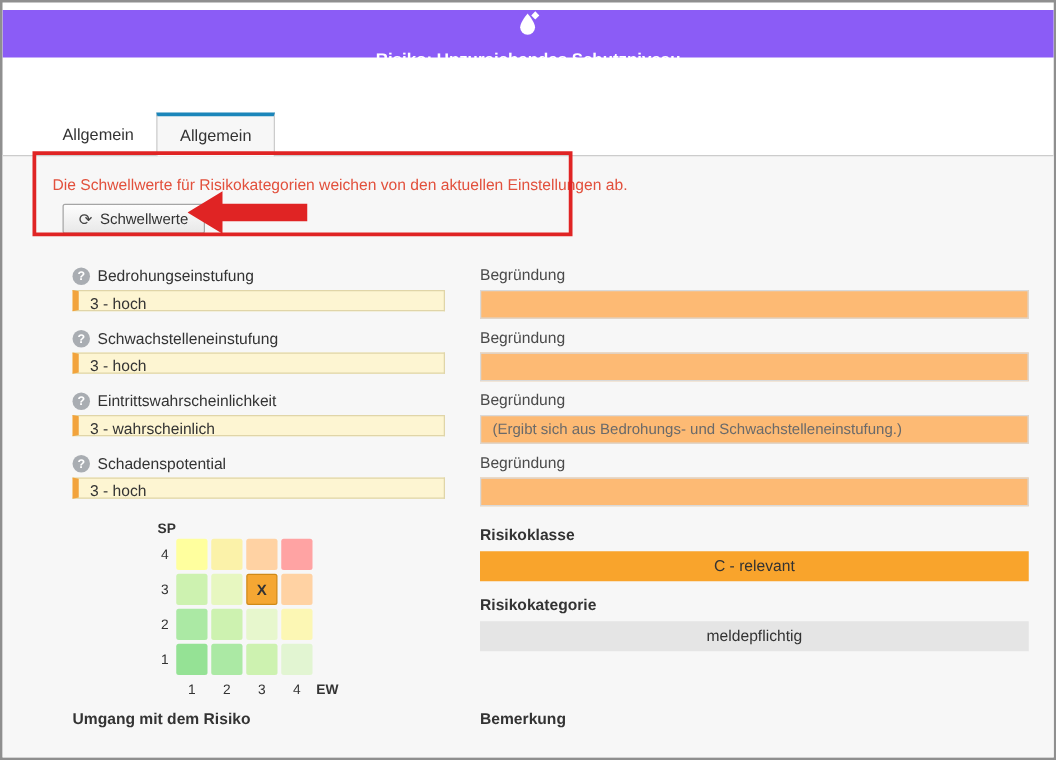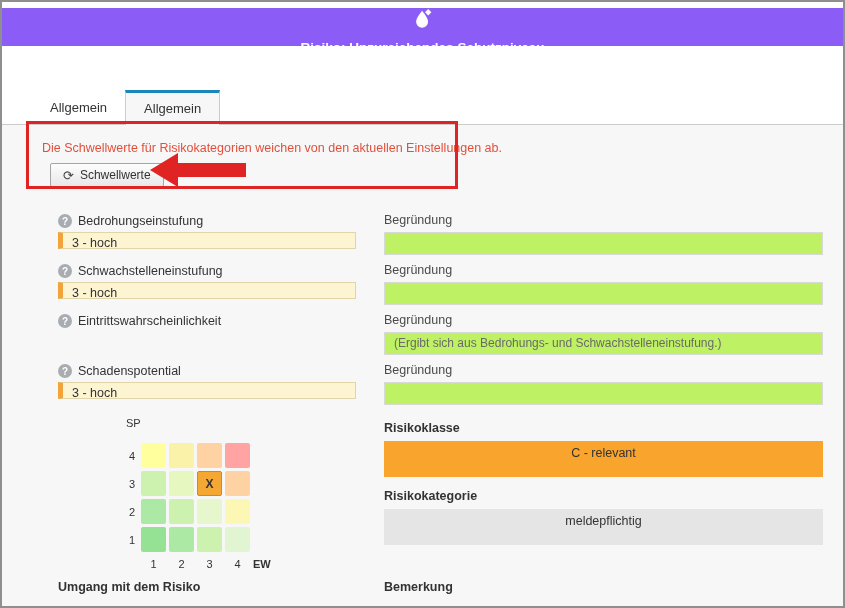--- a/index.html
+++ b/index.html
@@ -99,30 +99,30 @@
     height: 17px; line-height: 21px;
     background: #fdf5d2;
     border: 1px solid #e0d5a8;
     border-left: 5px solid #f2a33c;
     padding: 0 9px;
     font-size: 12.5px; color: #333;
   }
   .rlabel { height: 16px; margin-bottom: 3px; font-size: 12.5px; color: #4a4a4a; }
   .rvalue {
     height: 23px; line-height: 21px;
-    background: #bef264;
+    background: #fdba74;
     border: 1px solid #d9d9d9;
     padding: 0 9px;
     font-size: 12px; color: #6a6a6a;
     white-space: nowrap; overflow: hidden;
   }
 
   
   .matrix-block { padding: 4px 0 0 64px; }
-  .sp-label { font-weight: normal; font-size: 11px; margin: 0 0 14px 4px; color: #333; }
+  .sp-label { font-weight: bold; font-size: 11px; margin: 0 0 2px 4px; color: #333; }
   .m-grid {
     display: grid;
     grid-template-columns: 16px repeat(4, 25px) 30px;
     gap: 3px;
     align-items: center;
   }
   .m-rowlabel { font-size: 11px; text-align: right; padding-right: 3px; color: #333; }
   .m-cell {
     width: 25px; height: 25px; border-radius: 2px;
     display: flex; align-items: center; justify-content: center;
@@ -130,21 +130,21 @@
     cursor: pointer;
   }
   .m-cell.sel { border: 1px solid #d08a18; }
   .m-collabel { font-size: 11px; text-align: center; color: #333; padding-top: 3px; }
   .m-ew { font-size: 11px; font-weight: bold; color: #333; padding-top: 3px; }
 
   .results-block { padding-top: 6px; }
   .res-label { font-weight: bold; font-size: 12.5px; color: #333; margin: 2px 0 6px; }
   .res-label + .res-bar { margin-bottom: 12px; }
   .res-bar {
-    height: 36px; line-height: 24px;
+    height: 24px; line-height: 24px;
     text-align: center; font-size: 12.5px; color: #333;
   }
 
   
   .footer { margin: 10px 16px 0 56px; }
   .footer-label { font-weight: bold; font-size: 12.5px; color: #333; margin-bottom: 7px; }
 
   
   .annotation-box {
     position: absolute; left: 24px; top: 119px;
@@ -214,20 +214,21 @@
           <div class="fcell">
             <div class="rlabel">Begründung</div>
             <div class="rvalue"></div>
           </div>
 
           <div class="fcell">
             <div class="flabel">
               <span class="help">?</span>
               <span>Eintrittswahrscheinlichkeit</span>
             </div>
+            <div class="fvalue">3 - wahrscheinlich</div>
           </div>
           <div class="fcell">
             <div class="rlabel">Begründung</div>
             <div class="rvalue">(Ergibt sich aus Bedrohungs- und Schwachstelleneinstufung.)</div>
           </div>
 
           <div class="fcell">
             <div class="flabel">
               <span class="help">?</span>
               <span>Schadenspotential</span>

